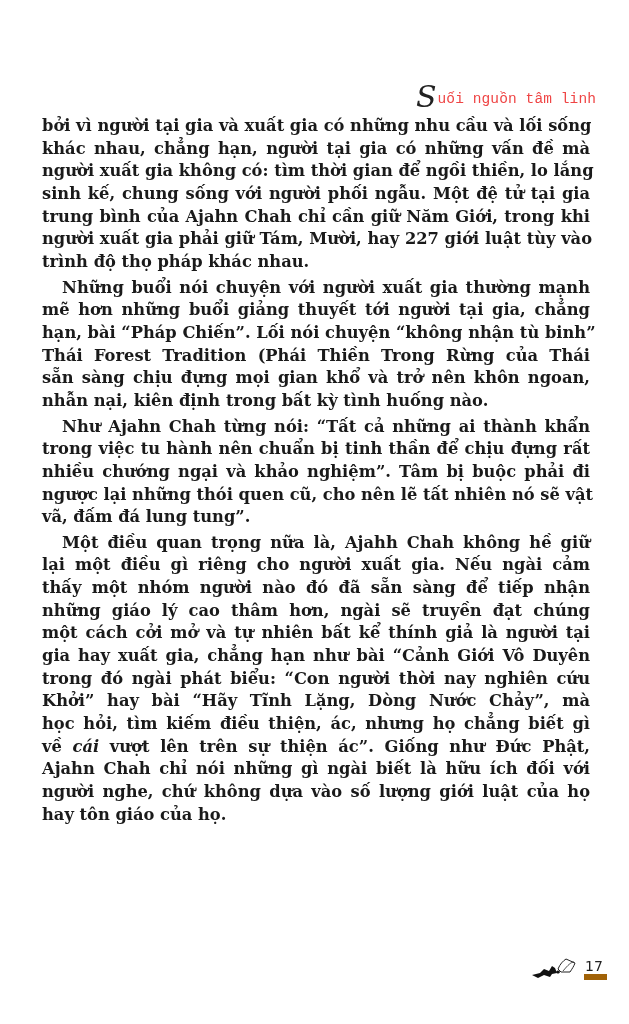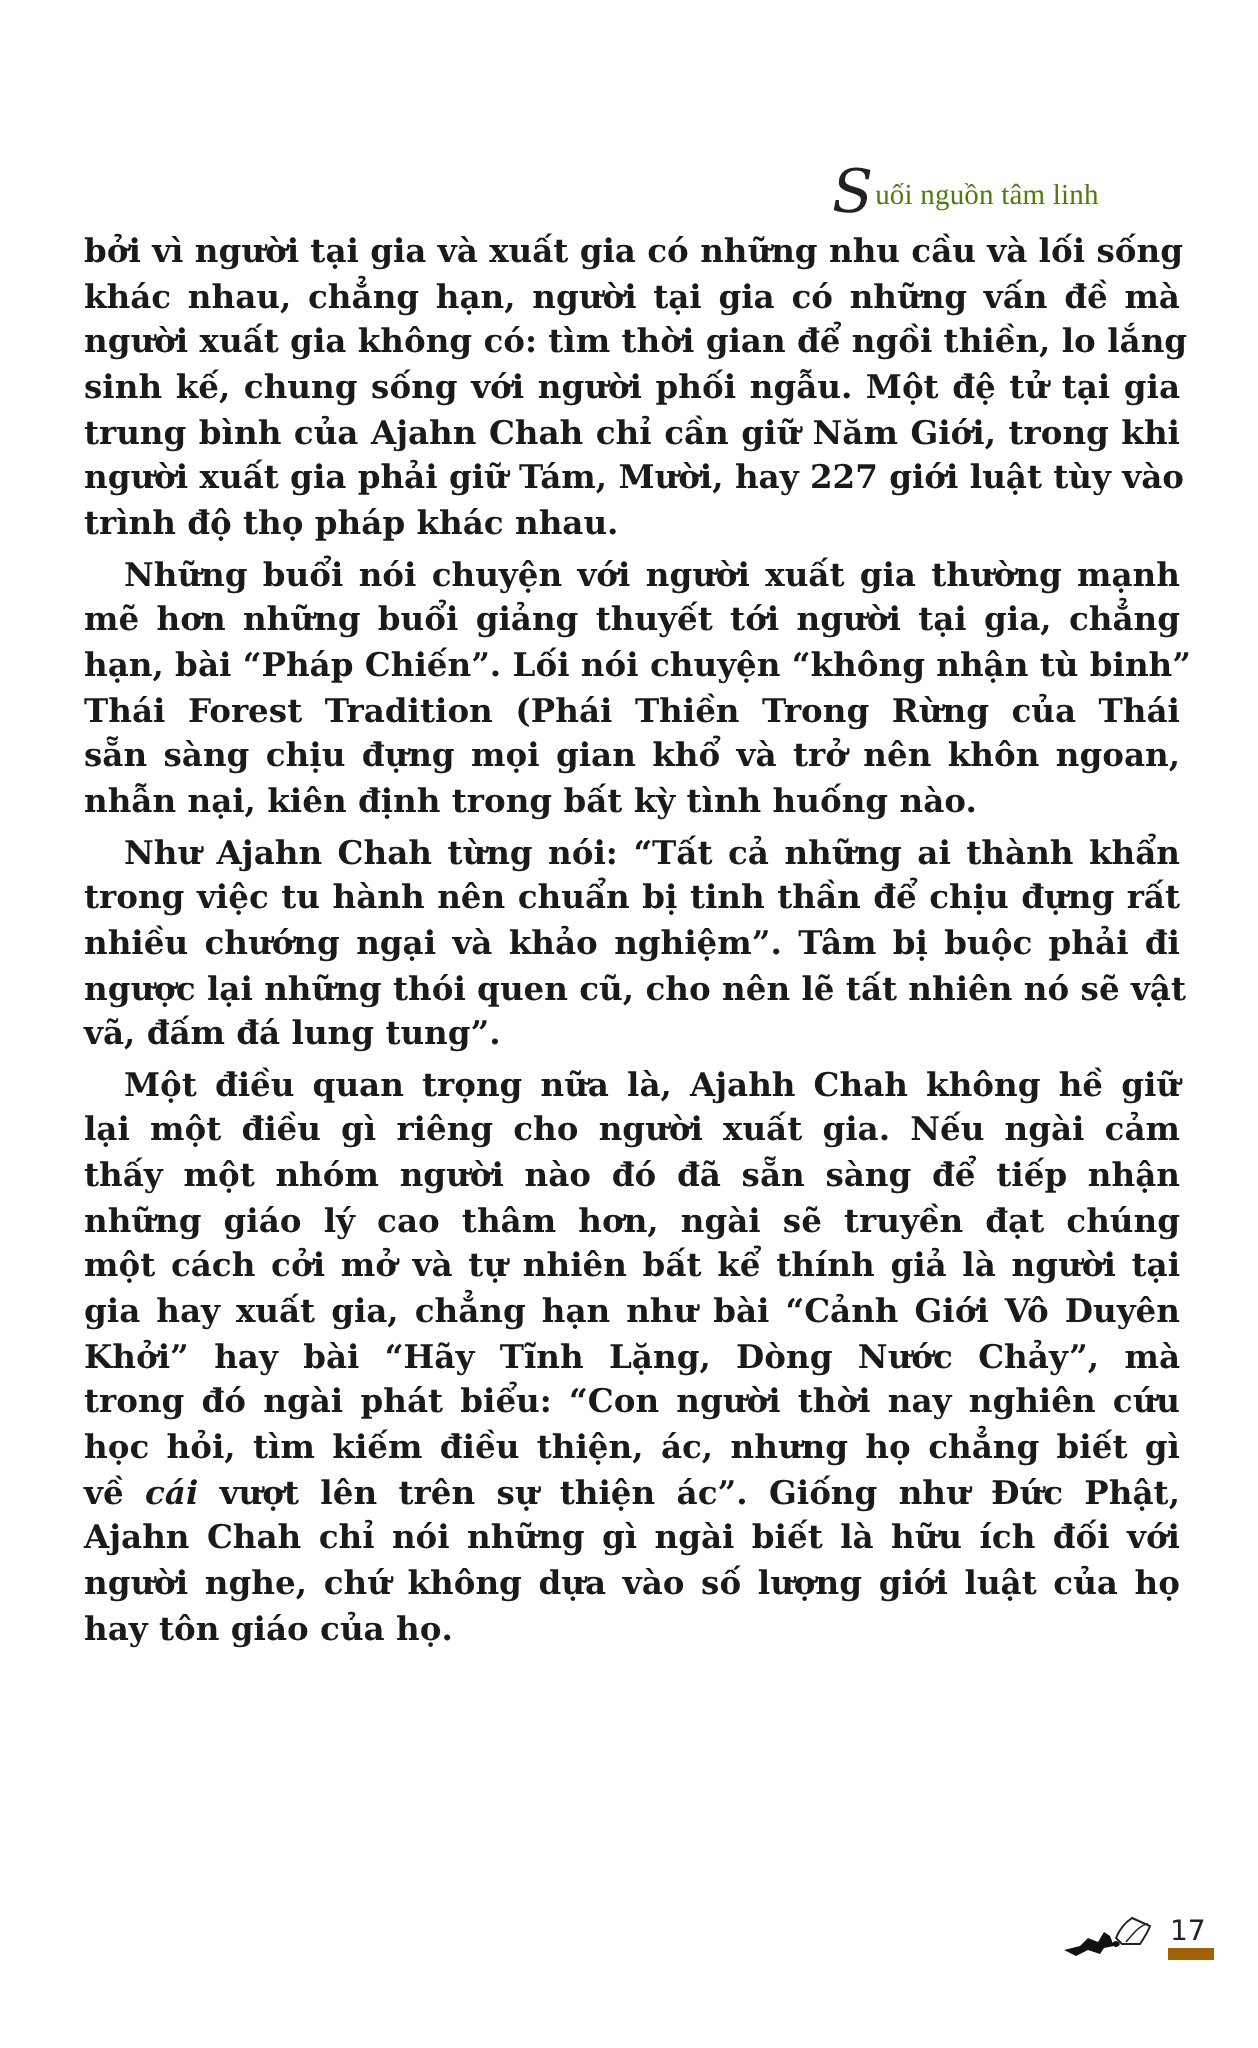--- a/index.html
+++ b/index.html
@@ -9,21 +9,21 @@
   }
   .running-header {
     position: absolute; top: 70px; left: 416px; width: 190px; height: 40px;
     display: flex; align-items: flex-end;
   }
   .drop-s {
     font-family: "DejaVu Serif", serif; font-style: italic; font-size: 30px; line-height: 30px;
     color: #222; margin-right: 1px; position: relative; top: 2px;
   }
   .header-text {
-    font-family: Liberation Serif, serif; font-size: 14.5px; color: #4d7c0f;
+    font-family: Liberation Mono, monospace; font-size: 14.5px; color: #ef4444;
     padding-bottom: 3px; letter-spacing: 0.1px;
   }
   .body-text {
     position: absolute; top: 115px; left: 42px; width: 548px;
     font-size: 16.3px; line-height: 22.65px; text-align: justify;
   }
   .para { margin: 0 0 3px 0; text-indent: 20px; }
   .para.first { text-indent: 0; }
   .line { display: block; text-align: justify; text-align-last: justify; white-space: nowrap; }
   .line.last { text-align-last: left; }
@@ -74,22 +74,22 @@
     <span class="line">ngược lại những thói quen cũ, cho nên lẽ tất nhiên nó sẽ vật</span>
     <span class="line last">vã, đấm đá lung tung”.</span>
   </p>
   <p class="para">
     <span class="line">Một điều quan trọng nữa là, Ajahh Chah không hề giữ</span>
     <span class="line">lại một điều gì riêng cho người xuất gia. Nếu ngài cảm</span>
     <span class="line">thấy một nhóm người nào đó đã sẵn sàng để tiếp nhận</span>
     <span class="line">những giáo lý cao thâm hơn, ngài sẽ truyền đạt chúng</span>
     <span class="line">một cách cởi mở và tự nhiên bất kể thính giả là người tại</span>
     <span class="line">gia hay xuất gia, chẳng hạn như bài “Cảnh Giới Vô Duyên</span>
+    <span class="line">trong đó ngài phát biểu: “Con người thời nay nghiên cứu</span>
     <span class="line">Khởi” hay bài “Hãy Tĩnh Lặng, Dòng Nước Chảy”, mà</span>
-    <span class="line">trong đó ngài phát biểu: “Con người thời nay nghiên cứu</span>
     <span class="line">học hỏi, tìm kiếm điều thiện, ác, nhưng họ chẳng biết gì</span>
     <span class="line"><span>về </span><i>cái</i><span> vượt lên trên sự thiện ác”. Giống như Đức Phật,</span></span>
     <span class="line">Ajahn Chah chỉ nói những gì ngài biết là hữu ích đối với</span>
     <span class="line">người nghe, chứ không dựa vào số lượng giới luật của họ</span>
     <span class="line last">hay tôn giáo của họ.</span>
   </p>
 </div>
 
 <div class="footer">
   <svg class="ornament-icon" viewBox="0 0 58 24">

